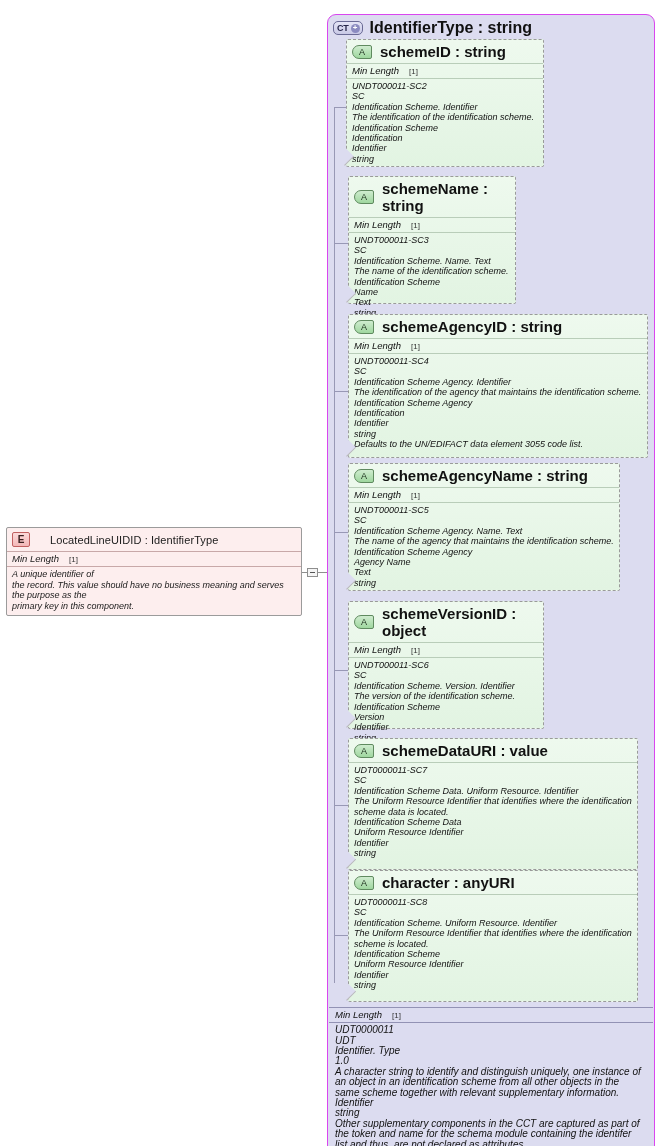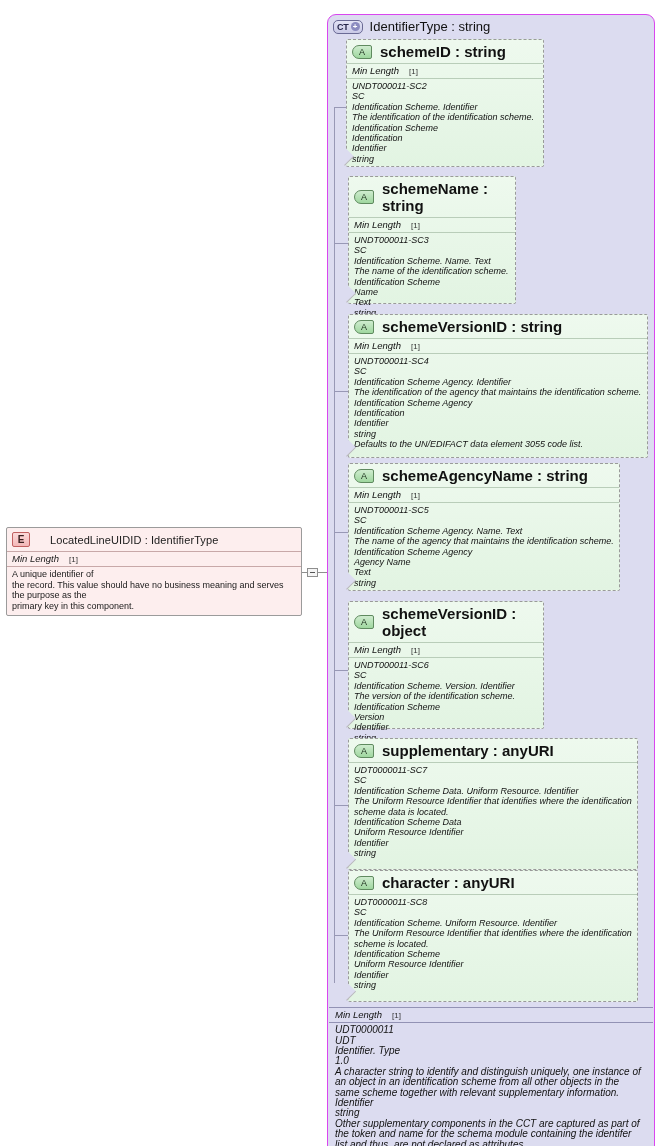--- a/index.html
+++ b/index.html
@@ -61,20 +61,21 @@
     color: #1a1a1a;
   }
   .facet-row .occ {
     font-style: normal;
     font-size: 8px;
     color: #333;
     margin-left: 10px;
   }
   .doc-block {
     padding: 2px 5px 4px 5px;
+    font-style: italic;
     font-size: 9px;
     line-height: 10.6px;
     color: #1a1a1a;
     white-space: pre-line;
   }
 
   
   .conn-line {
     position: absolute;
     background: #8e8e8e;
@@ -130,21 +131,21 @@
     border-radius: 50%;
     background: #8b8bc0;
     color: #fff;
     font-size: 8px;
     line-height: 8px;
     font-weight: bold;
     display: flex; align-items: center; justify-content: center;
     margin-left: 2px;
   }
   .ct-title {
-    font-size: 13px; font-weight: normal; color: #111; text-align: center;
+    font-size: 16px; font-weight: bold; color: #111; text-align: center;
   }
 
   
   .rail {
     position: absolute;
     background: #9898b5;
   }
 
   
   .attr-box {
@@ -304,21 +305,21 @@
 The name of the identification scheme.
 Identification Scheme
 Name
 Text
 string</div>
     </div>
 
     <div class="attr-box notch" style="left:20px; top:299px; width:300px; height:144px;">
       <div class="attr-head">
         <span class="icon-a">A</span>
-        <span class="attr-title">schemeVersionID : string</span>
+        <span class="attr-title">schemeAgencyID : string</span>
       </div>
       <div class="attr-facet">
         <span>Min Length</span>
         <span class="occ">[1]</span>
       </div>
       <div class="attr-doc">UNDT000011-SC4
 SC
 Identification Scheme Agency. Identifier
 The identification of the agency that maintains the identification scheme.
 Identification Scheme Agency
@@ -362,21 +363,21 @@
 The version of the identification scheme.
 Identification Scheme
 Version
 Identifier
 string</div>
     </div>
 
     <div class="attr-box notch" style="left:20px; top:723px; width:290px; height:132px;">
       <div class="attr-head">
         <span class="icon-a">A</span>
-        <span class="attr-title">supplementary : anyURI</span>
+        <span class="attr-title">schemeDataURI : value</span>
       </div>
       <div class="attr-doc">UDT0000011-SC7
 SC
 Identification Scheme Data. Uniform Resource. Identifier
 The Uniform Resource Identifier that identifies where the identification scheme data is located.
 Identification Scheme Data
 Uniform Resource Identifier
 Identifier
 string</div>
     </div>

